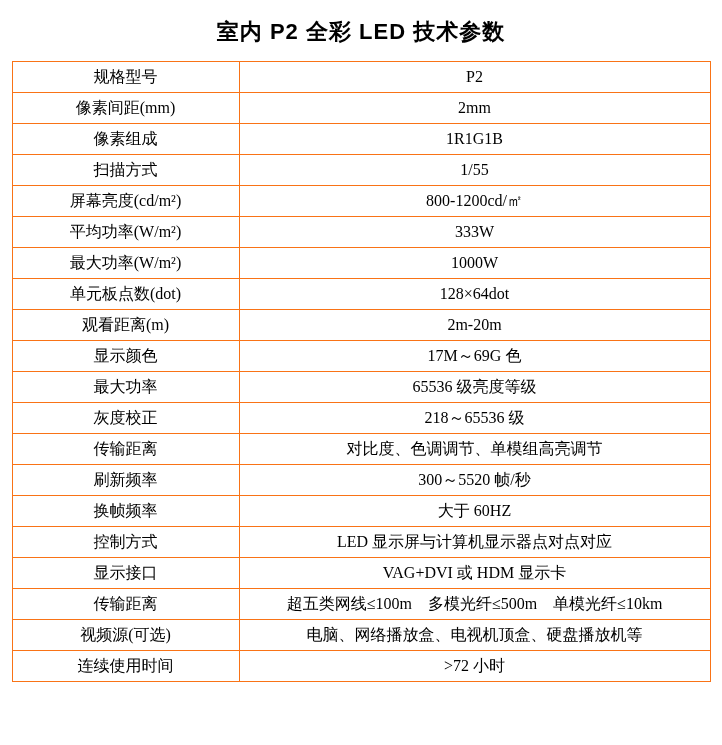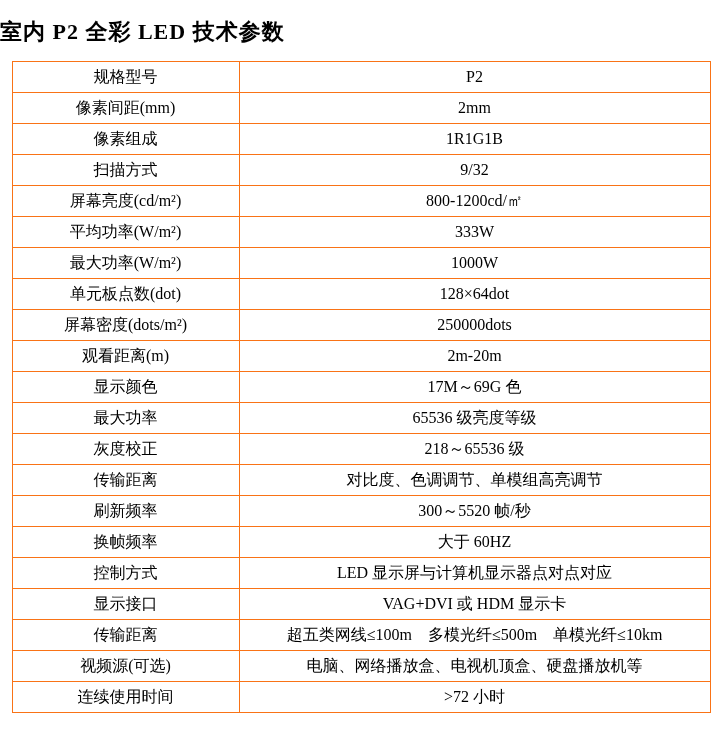--- a/index.html
+++ b/index.html
@@ -14,26 +14,27 @@
     color: #000000;
     overflow: hidden;
   }
   .page {
     position: relative;
     width: 722px;
     height: 745px;
     box-sizing: border-box;
   }
   .doc-title {
+    text-align: center;
     font-size: 22px;
     font-weight: bold;
     letter-spacing: 1px;
     padding-top: 17px;
     padding-bottom: 14px;
-    font-family: Liberation Serif, serif;
+    font-family: Liberation Sans, sans-serif;
   }
   table.spec {
     border-collapse: collapse;
     margin: 0 auto;
     width: 680px;
     table-layout: fixed;
   }
   table.spec td {
     border: 1px solid #f97316;
     height: 30px;
@@ -66,41 +67,37 @@
       <tr>
         <td class="param">像素间距(mm)</td>
         <td class="value">2mm</td>
       </tr>
       <tr>
         <td class="param">像素组成</td>
         <td class="value">1R1G1B</td>
       </tr>
       <tr>
         <td class="param">扫描方式</td>
-        <td class="value">9/32</td>
+        <td class="value">1/55</td>
       </tr>
       <tr>
         <td class="param">屏幕亮度(cd/m²)</td>
         <td class="value">800-1200cd/㎡</td>
       </tr>
       <tr>
         <td class="param">平均功率(W/m²)</td>
         <td class="value">333W</td>
       </tr>
       <tr>
         <td class="param">最大功率(W/m²)</td>
         <td class="value">1000W</td>
       </tr>
       <tr>
         <td class="param">单元板点数(dot)</td>
         <td class="value">128×64dot</td>
-      </tr>
-      <tr>
-        <td class="param">屏幕密度(dots/m²)</td>
-        <td class="value">250000dots</td>
       </tr>
       <tr>
         <td class="param">观看距离(m)</td>
         <td class="value">2m-20m</td>
       </tr>
       <tr>
         <td class="param">显示颜色</td>
         <td class="value">17M～69G 色</td>
       </tr>
       <tr>

